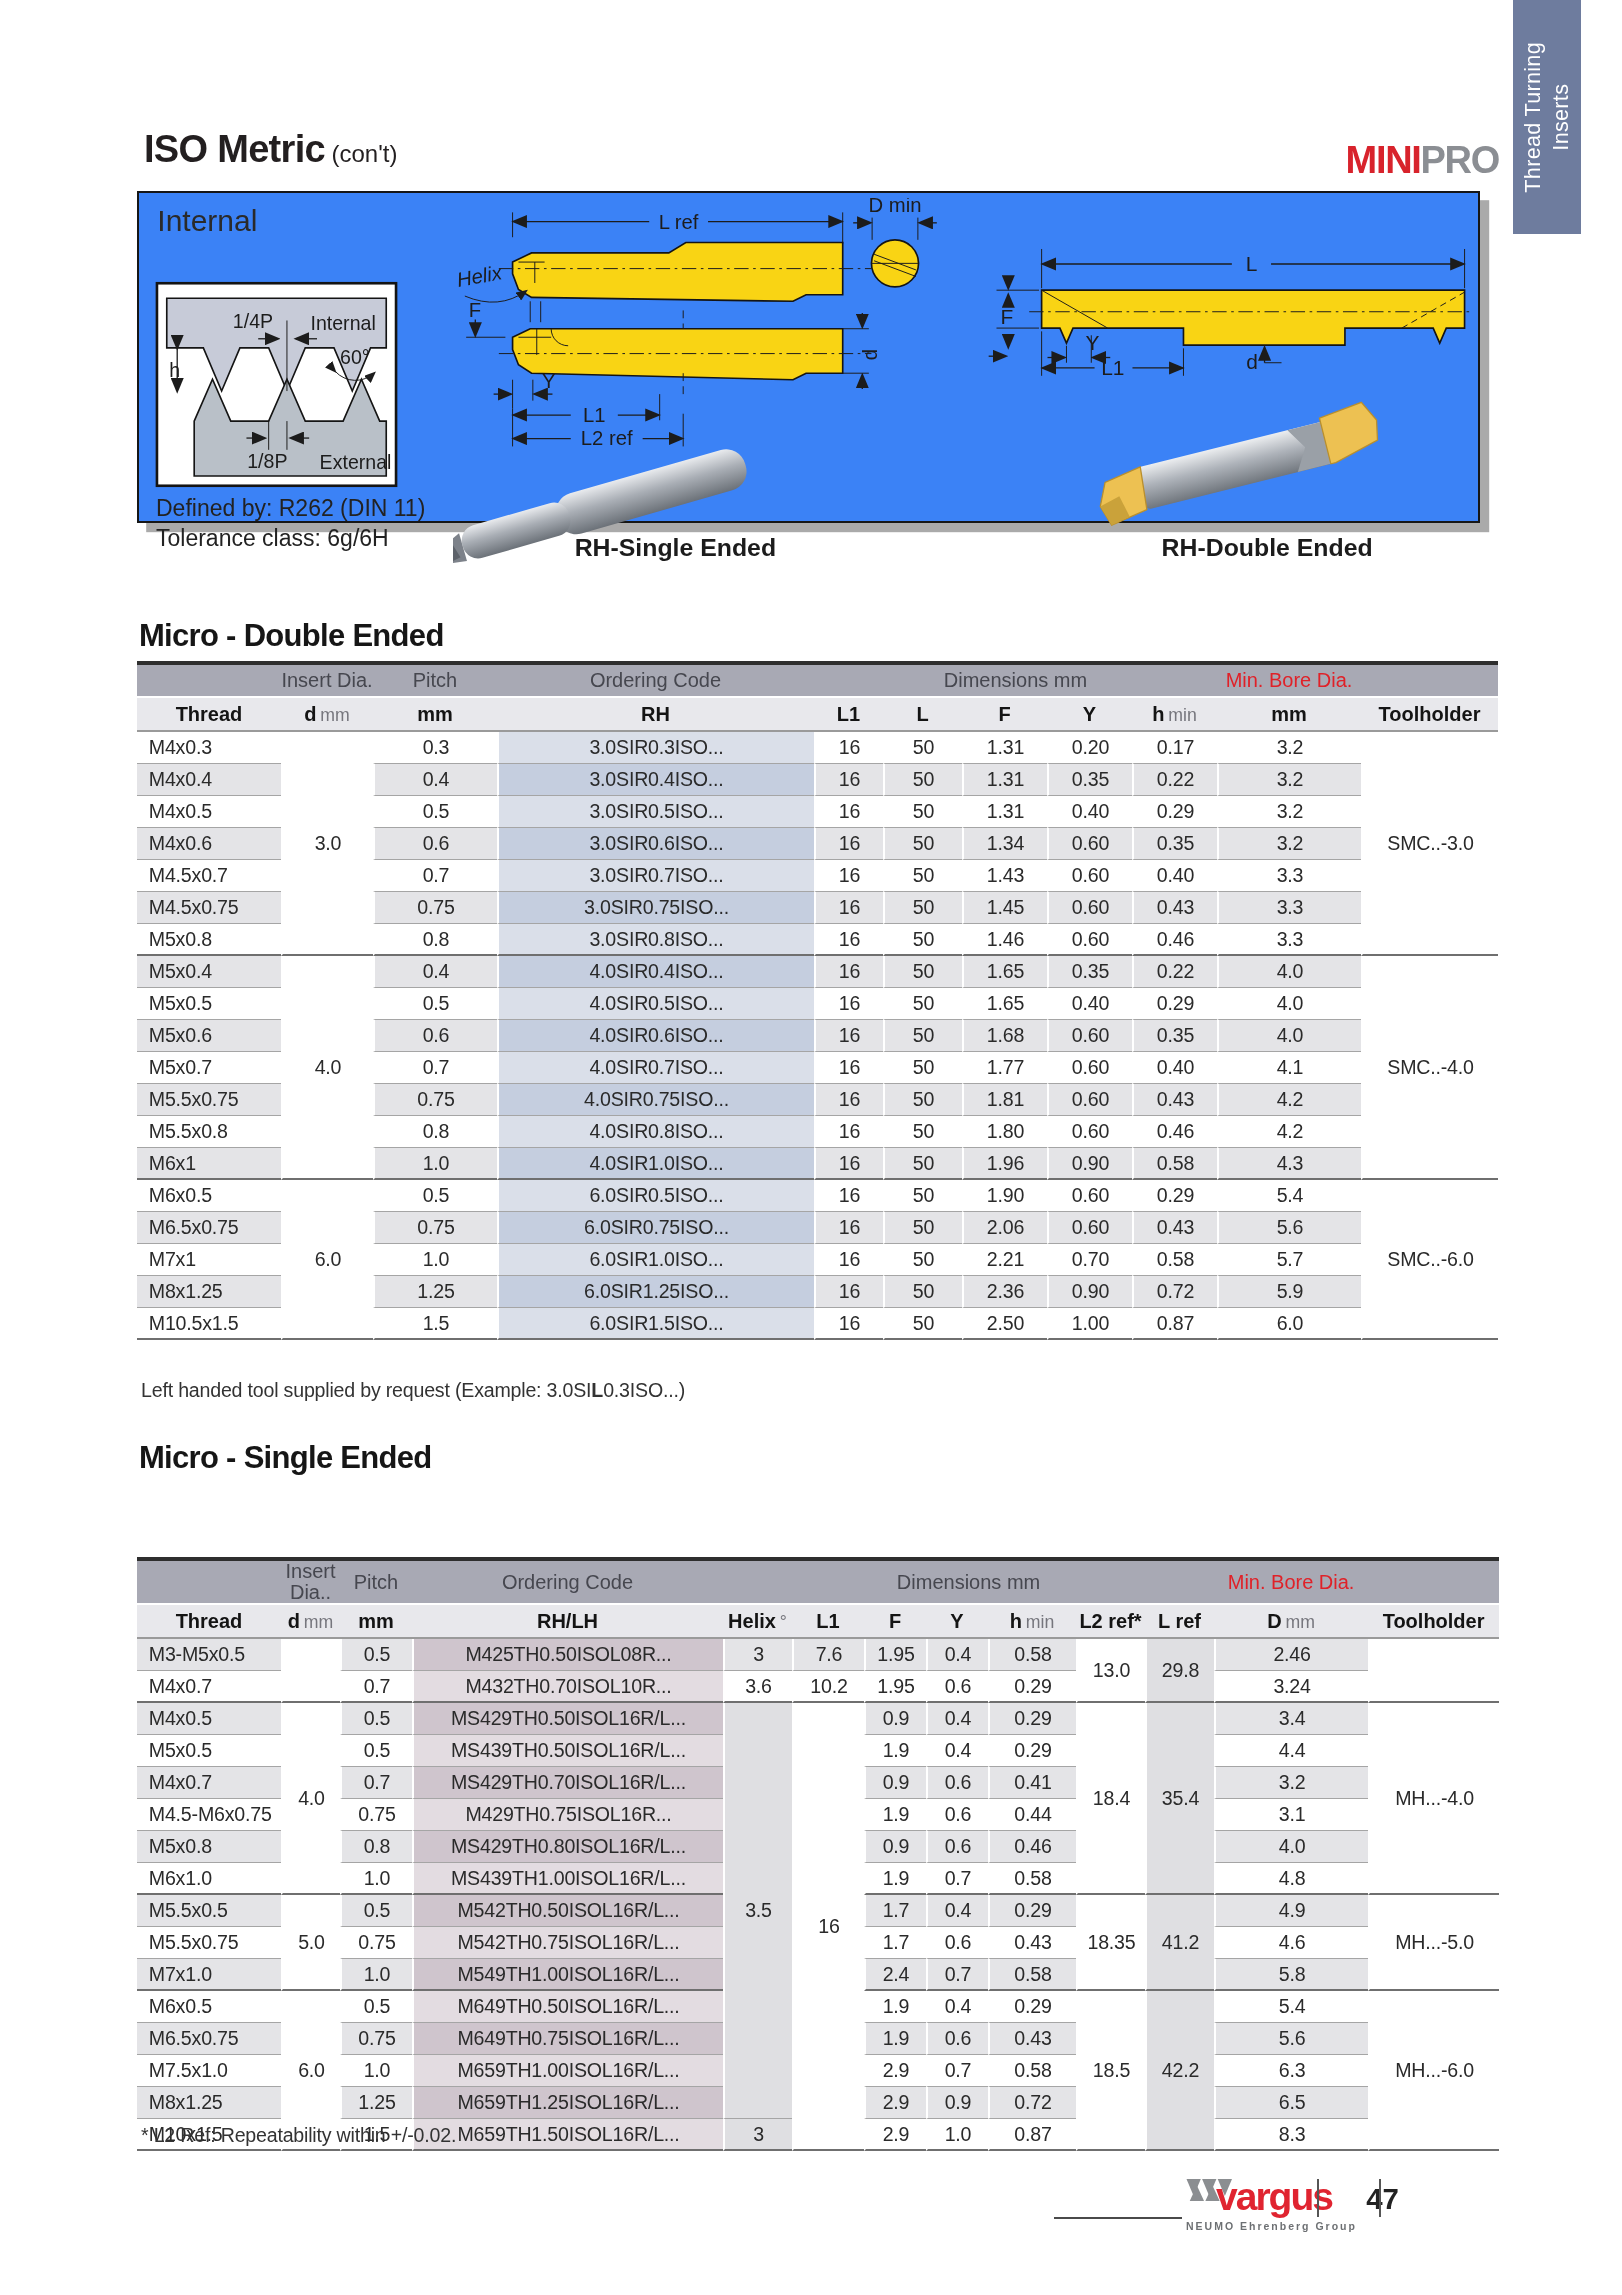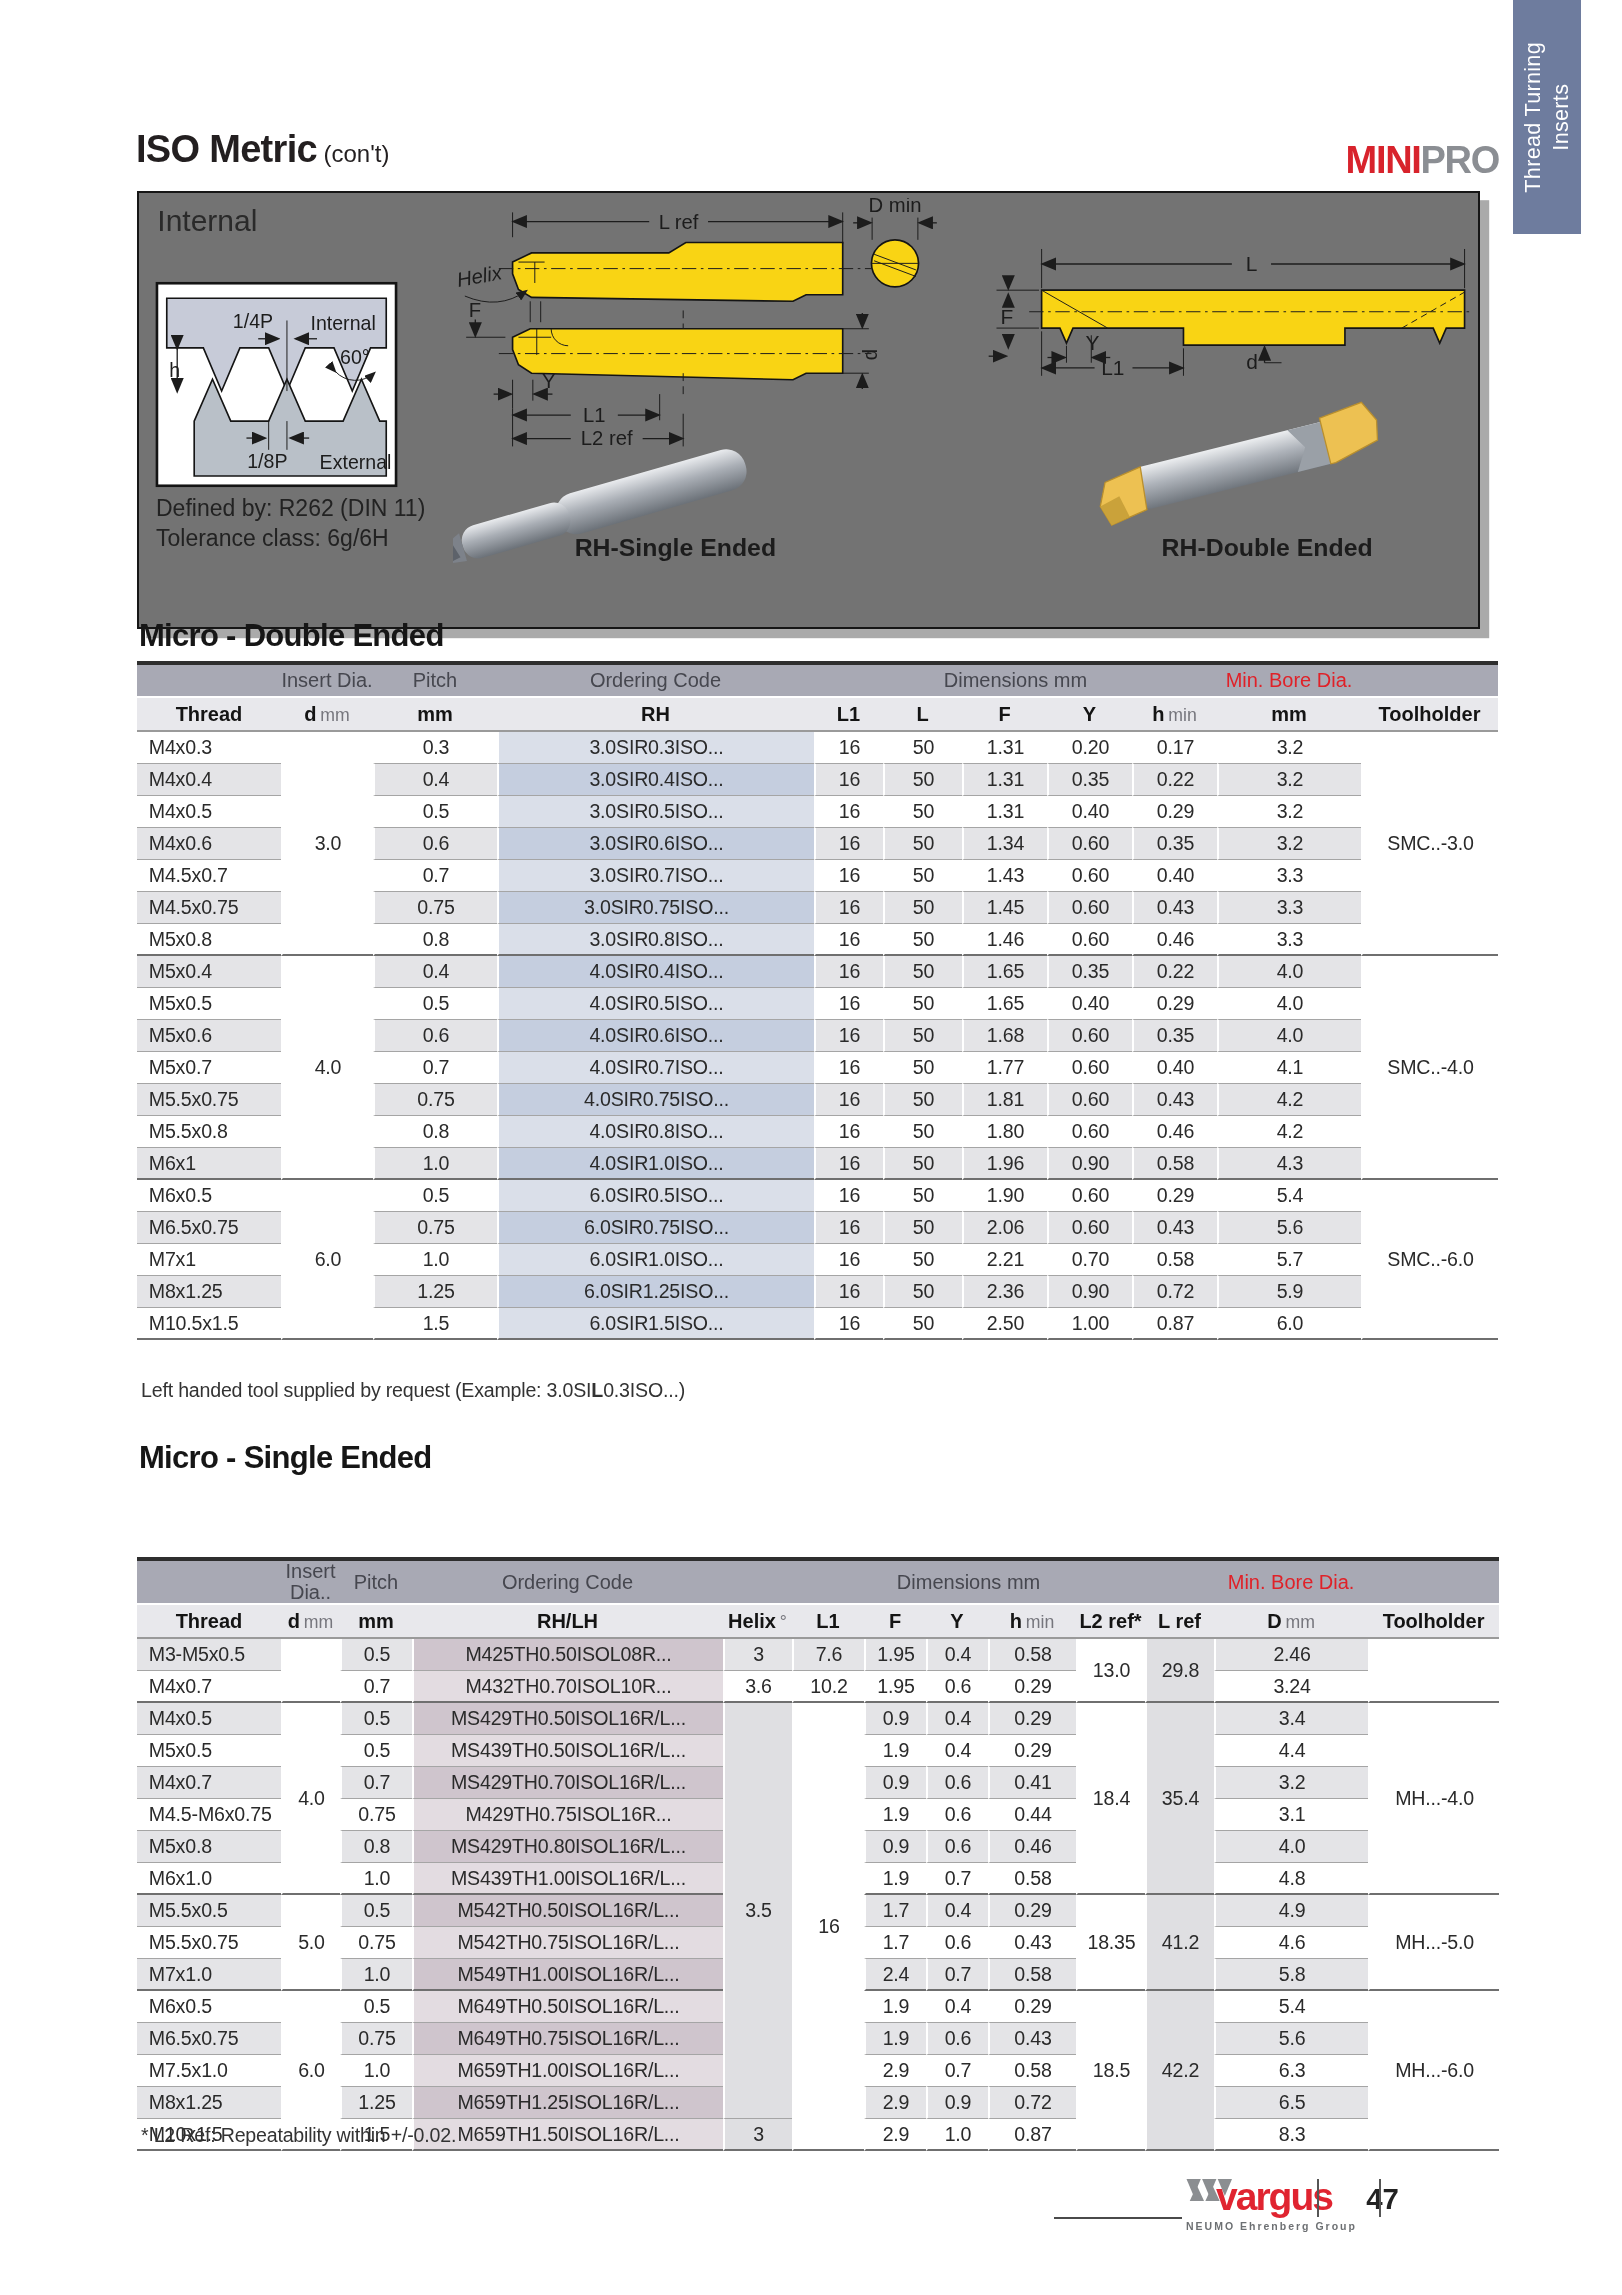--- a/index.html
+++ b/index.html
@@ -1,33 +1,33 @@
 <!DOCTYPE html>
 <html style="font-size:10.5px"><head>
 <meta charset="utf-8">
 <style>
   * { margin:0; padding:0; box-sizing:border-box; }
   body { background:#ffffff; font-family:"Liberation Sans", sans-serif; color:#1c1c1c; }
   .page { position:relative; width:1623px; height:2295px; background:#fff; overflow:hidden; }
 
   
   .title-block { position:absolute; left:136px; top:128px; }
-  .title-block h1 { display:inline; font-size:38px; font-weight:800; letter-spacing:-0.7px; color:#231f20; }
+  .title-block h1 { display:inline; font-size:38px; font-weight:800; letter-spacing:-0.7px; color:#231f20;margin-left:8px; }
   .title-block .suffix { font-size:24px; font-weight:400; color:#231f20; margin-left:6.5px; }
   .minipro { position:absolute; top:139px; left:1296px; width:203px; text-align:right; font-size:38px; font-weight:800; letter-spacing:-1.3px; white-space:nowrap; }
   .minipro .mini { color:#d8232c; }
   .minipro .pro  { color:#8b8e93; }
   .side-tab { position:absolute; left:1513px; top:0; width:68px; height:234px; background:#6e7c9e;
               display:flex; align-items:center; justify-content:center; }
   .side-tab .vtxt { writing-mode:vertical-rl; transform:rotate(180deg); color:#fff; font-size:21.6px;
                     line-height:1.3; text-align:center; letter-spacing:0.3px; }
 
   
-  .diagram-box { position:absolute; left:137px; top:191px; width:1343px; height:438px; border:2.6px solid #161616;
-                 background:#737373; box-shadow:9.2px 9.2px 0 #aaaaaa; }
+  .diagram-box { position:absolute; left:137px; top:191px; width:1343px; height:332px; border:2.6px solid #161616;
+                 background:#3b82f6; box-shadow:9.2px 9.2px 0 #aaaaaa; }
   .diagram-box .box-title { position:absolute; left:18.3px; top:10.5px; font-size:30px; font-weight:500; color:#2a2a2a; }
   .profile-svg { position:absolute; left:15.7px; top:88px; }
   .defined { position:absolute; left:17px; top:302px; font-size:23px; color:#222; }
   .tolerance { position:absolute; left:17px; top:332px; font-size:23px; color:#222; }
   .single-svg { position:absolute; left:314px; top:5.2px; }
   .double-svg { position:absolute; left:818px; top:5.2px; }
   svg text { font-family:"Liberation Sans", sans-serif; fill:#1c1c1c; }
   .dim { stroke:#1c1c1c; stroke-width:2; fill:none; }
   .thin { stroke:#1c1c1c; stroke-width:1.5; fill:none; }
   .tool { fill:#f9d414; stroke:#141414; stroke-width:2.5; }

